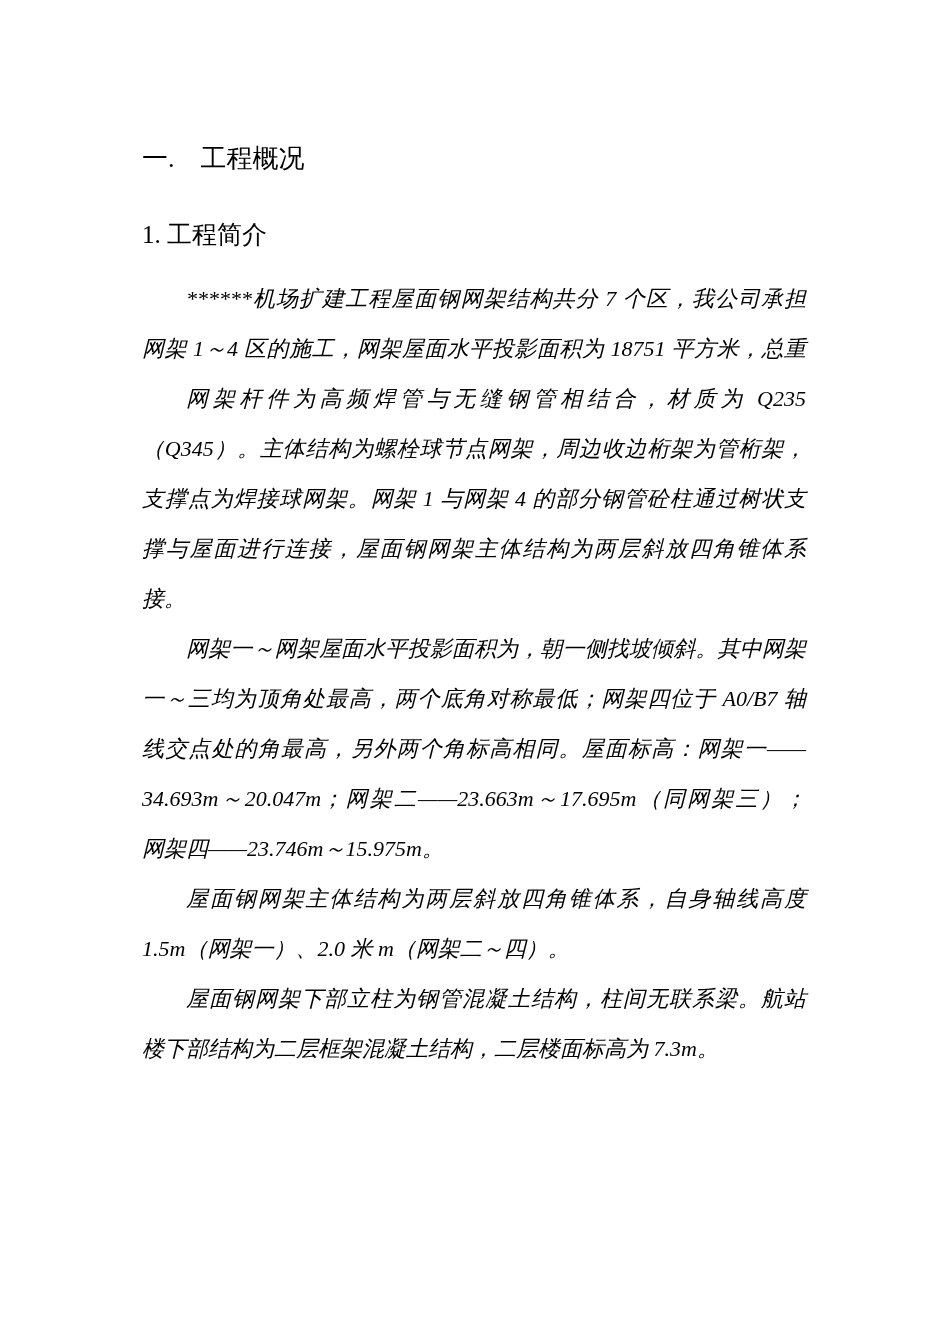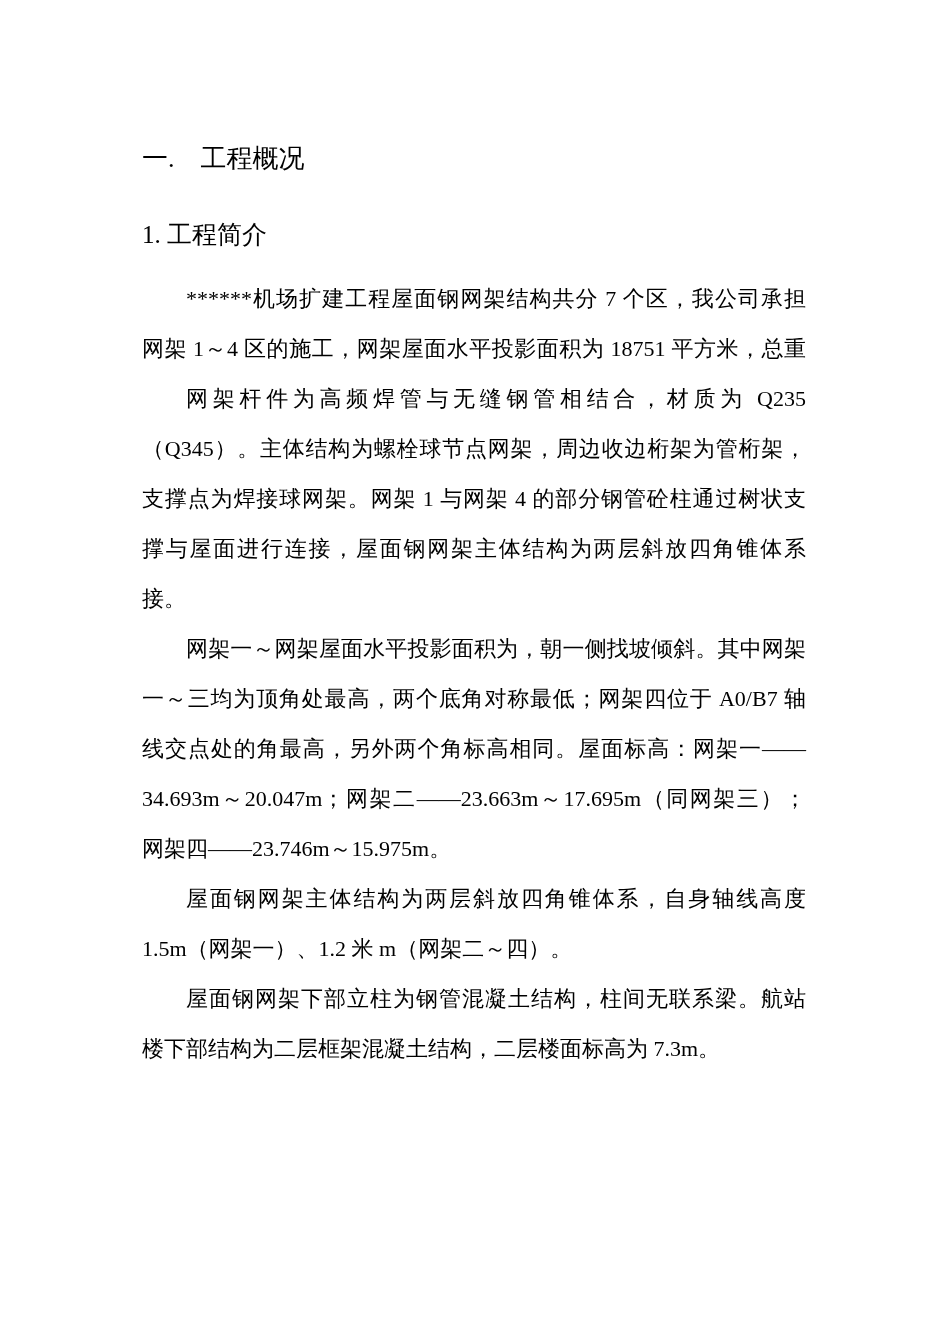--- a/index.html
+++ b/index.html
@@ -35,20 +35,21 @@
   }
   .h2 {
     font-size: 25px;
     line-height: 50px;
     font-weight: normal;
     margin: 26px 0 0 0;
     white-space: nowrap;
   }
   .paragraphs {
     margin-top: 14px;
+    font-style: italic;
   }
   .para {
     margin: 0;
   }
   .line {
     font-size: 22px;
     line-height: 50px;
     height: 50px;
     overflow: visible;
   }
@@ -82,21 +83,21 @@
         </div>
         <div class="para">
           <div class="line first just">网架一～网架屋面水平投影面积为，朝一侧找坡倾斜。其中网架</div>
           <div class="line just">一～三均为顶角处最高，两个底角对称最低；网架四位于 A0/B7 轴</div>
           <div class="line just">线交点处的角最高，另外两个角标高相同。屋面标高：网架一——</div>
           <div class="line just">34.693m～20.047m；网架二——23.663m～17.695m（同网架三）；</div>
           <div class="line">网架四——23.746m～15.975m。</div>
         </div>
         <div class="para">
           <div class="line first just">屋面钢网架主体结构为两层斜放四角锥体系，自身轴线高度</div>
-          <div class="line">1.5m（网架一）、1.2 米 m（网架二～四）。</div>
+          <div class="line">1.5m（网架一）、2.0 米 m（网架二～四）。</div>
         </div>
         <div class="para">
           <div class="line first just">屋面钢网架下部立柱为钢管混凝土结构，柱间无联系梁。航站</div>
           <div class="line">楼下部结构为二层框架混凝土结构，二层楼面标高为 7.3m。</div>
         </div>
       </div>
   </div>
 </div>
 
 </body></html>

